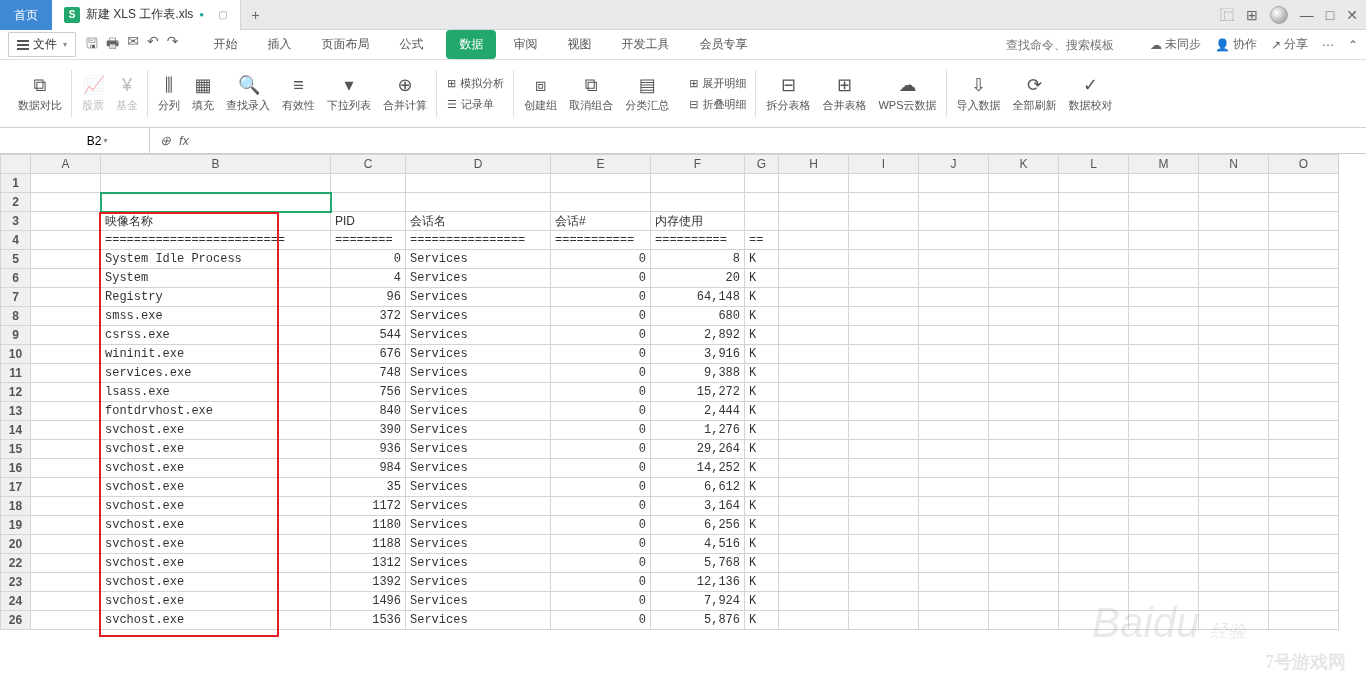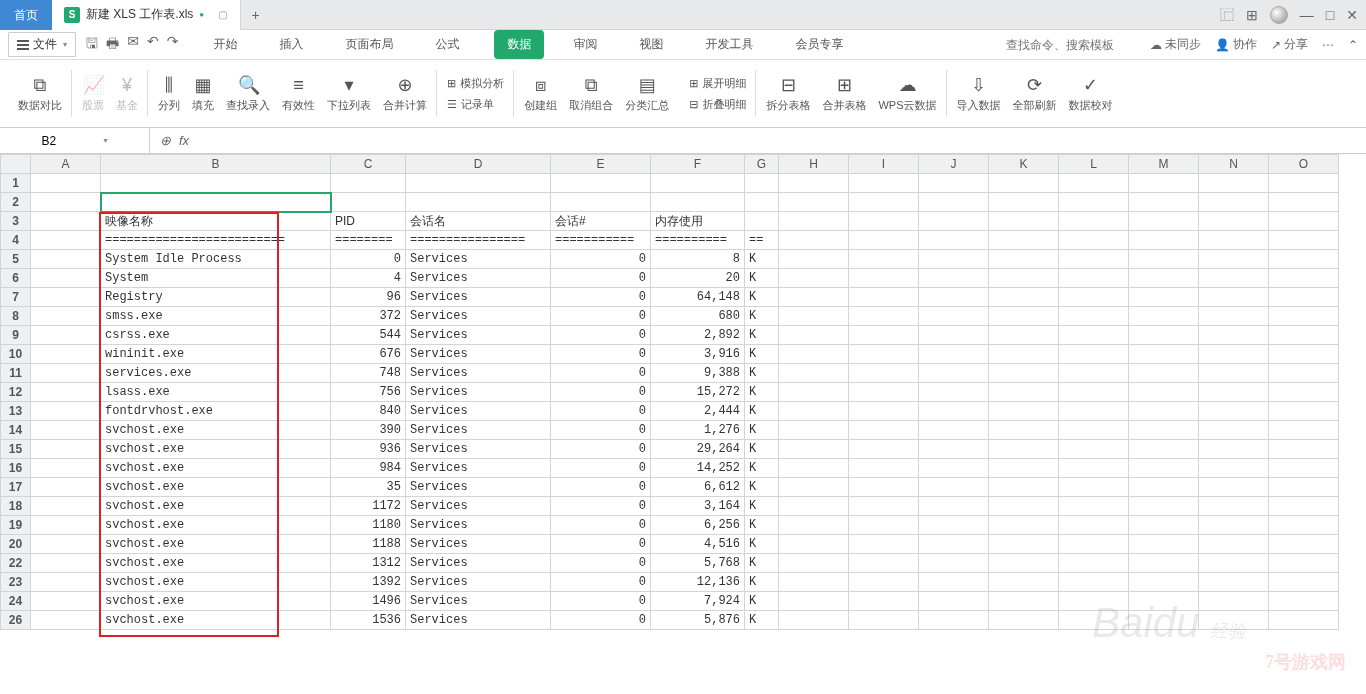--- a/index.html
+++ b/index.html
@@ -15,21 +15,21 @@
 .titlebar-right { margin-left:auto; display:flex; gap:12px; padding:0 8px; color:#666; align-items:center; }
 .titlebar-right span { font-size:14px; }
 .avatar { width:18px; height:18px; border-radius:50%; background:radial-gradient(circle at 35% 35%,#fff,#888); border:1px solid #aaa; }
 
 
 .menubar { height:30px; display:flex; align-items:center; padding:0 8px; gap:2px; border-bottom:1px solid #e0e0e0; }
 .menu-file { display:flex; align-items:center; gap:4px; padding:3px 8px; border:1px solid #ccc; border-radius:1px; }
 .hamburger { display:inline-block; width:12px; height:10px; background:linear-gradient(#555 0 2px,transparent 2px 4px,#555 4px 6px,transparent 6px 8px,#555 8px 10px); }
 .qat { display:flex; gap:8px; margin-left:8px; color:#666; }
 .qat span { font-size:14px; }
-.menu-tabs { display:flex; gap:16px; margin-left:20px; }
+.menu-tabs { display:flex; gap:4px; margin-left:20px; }
 .menu-tab { padding:6px 13px; color:#555; }
 .menu-tab.active { background:#22a76d; color:#fff; border-radius:4px;margin-left:6px; }
 .menubar-right { margin-left:auto; display:flex; align-items:center; gap:14px; color:#666; }
 .search-box { border:none; color:#aaa; font-size:12px; width:130px; background:transparent; }
 .sync-item { display:flex; align-items:center; gap:3px; font-size:12px; }
 
 
 .ribbon { height:68px; display:flex; align-items:center; border-bottom:1px solid #d0d0d0; padding:0 8px; gap:0; }
 .rgrp { display:flex; flex-direction:column; align-items:center; justify-content:center; height:100%; padding:0 10px; position:relative; }
 .rgrp.sep::after { content:''; position:absolute; right:0; top:10px; bottom:10px; width:1px; background:#ddd; }
@@ -39,21 +39,21 @@
 .ricon .ico { font-size:18px; line-height:20px; text-align:center; }
 .ricon-label { font-size:11px; color:#555; white-space:nowrap; }
 .ricon.disabled { opacity:.4; }
 .ricon-row { display:flex; align-items:center; gap:4px; font-size:11px; color:#555; white-space:nowrap; }
 .ricon-rows { display:flex; flex-direction:column; gap:6px; }
 .dd { font-size:8px; color:#888; margin-left:2px; }
 
 
 .fxbar { height:26px; display:flex; align-items:center; border-bottom:1px solid #ccc; }
 .namebox { width:150px; border-right:1px solid #ccc; padding:0 8px; text-align:center; height:100%; display:flex; align-items:center; justify-content:center; }
-.namebox input { border:none; width:60px; text-align:left; font-size:12px; }
+.namebox input { border:none; width:60px; text-align:right; font-size:12px; }
 .fx-icons { padding:0 10px; color:#666; display:flex; gap:8px; font-size:13px; font-style:italic; }
 .fx-input { flex:1; border:none; padding:0 6px; font-size:12px; }
 
 
 .grid-wrap { position:relative; height:calc(694px - 30px - 30px - 68px - 26px); overflow:hidden; }
 .grid { border-collapse:collapse; table-layout:fixed; }
 .grid th,.grid td { border:1px solid #d4d4d4; height:19px; font-size:12px; padding:0 4px; overflow:hidden; white-space:nowrap; }
 .grid thead th { background:#eef0f2; color:#555; font-weight:normal; text-align:center; position:sticky; top:0; }
 .grid .rowhdr { background:#eef0f2; text-align:center; color:#555; width:30px; }
 .grid .corner { background:#eef0f2; width:30px; }
@@ -63,21 +63,21 @@
 .hl-col{background:#d8e8d0}
 .hl-row{background:#d8e8d0}
 .sel-cell{border:2px solid #22a76d !important; background:#fff;}
 .highlight-box { position:absolute; border:2px solid #e02020; pointer-events:none; }
 .data-font { font-family:"SimSun","Courier New",monospace; }
 
 
 .wm { position:absolute; opacity:.18; pointer-events:none; color:#888; }
 .wm1 { right:120px; bottom:47px; font-size:42px; font-style:italic; font-family:Georgia,serif; }
 .wm1 small { font-size:18px; }
-.wm2 { right:20px; bottom:20px; font-size:18px; font-weight:bold; color:#ef4444;font-family:Liberation Serif, serif; }
+.wm2 { right:20px; bottom:20px; font-size:18px; font-weight:bold; color:#737373;font-family:Liberation Serif, serif; }
 </style>
 </head>
 <body>
 
 <div class="titlebar">
   <div class="tab-home">首页</div>
   <div class="tab-file">
     <span class="tab-icon">S</span>
     <span>新建 XLS 工作表.xls</span>
     <span style="color:#2a9;font-size:8px">●</span>

